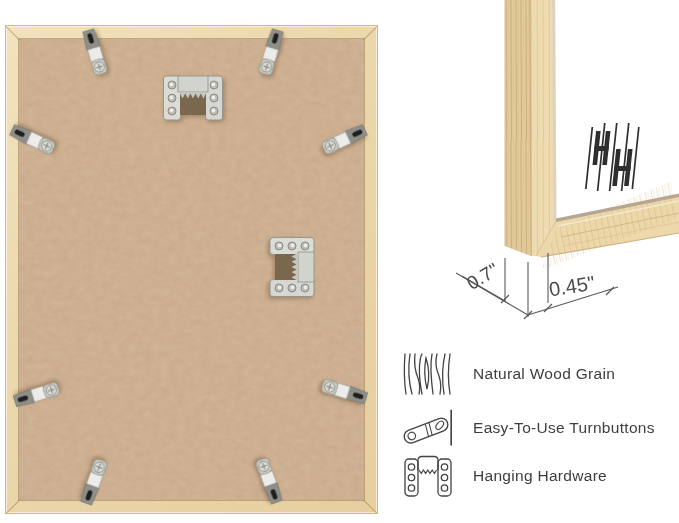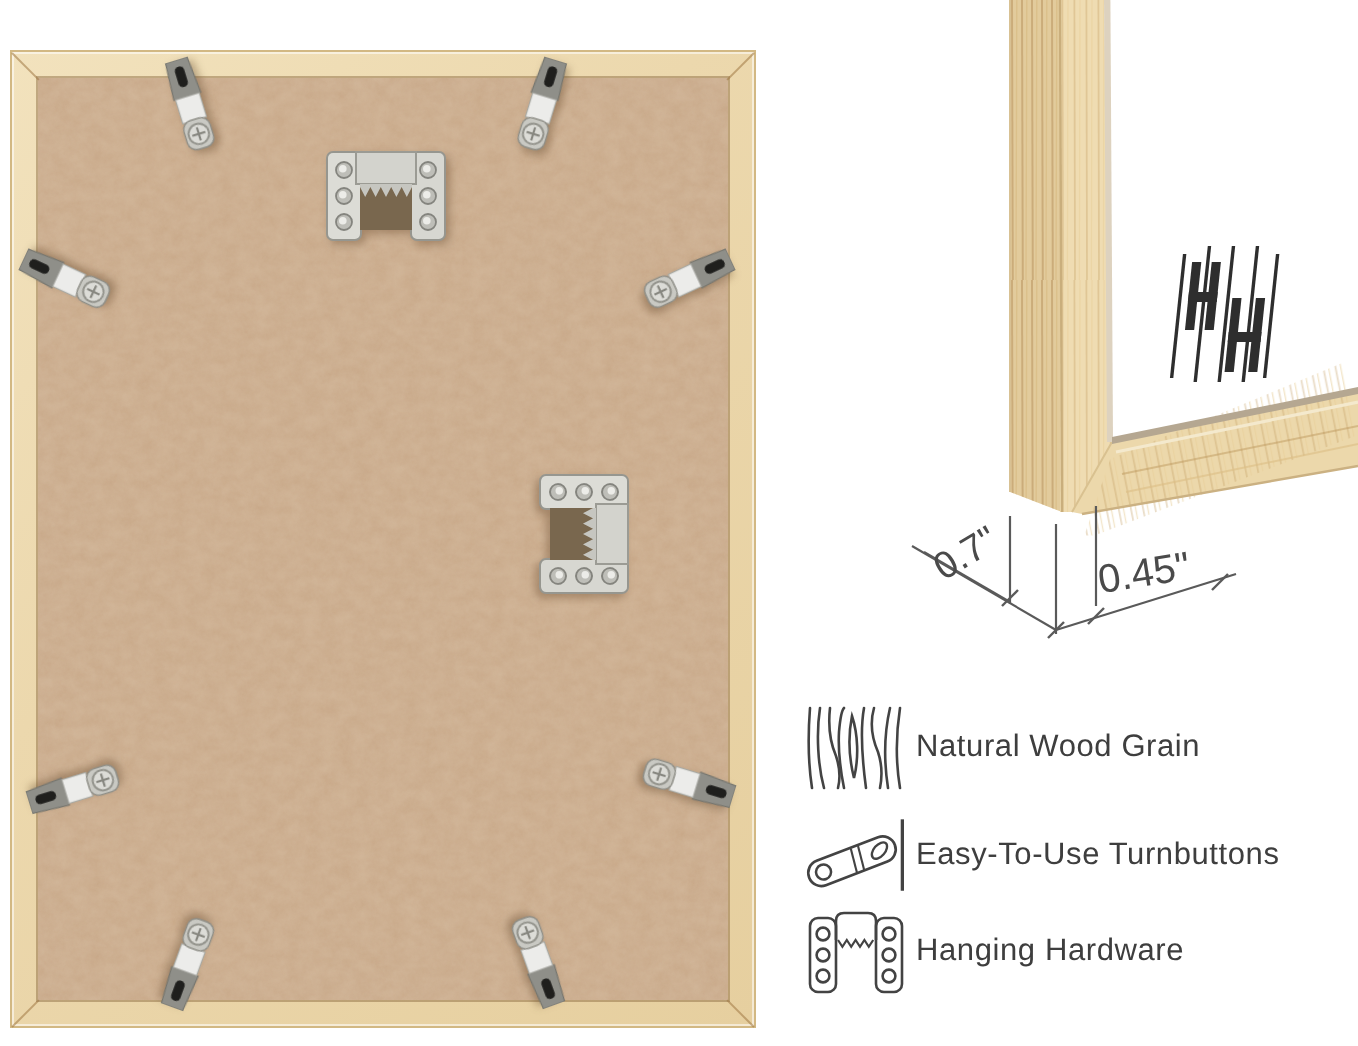--- a/index.html
+++ b/index.html
@@ -44,21 +44,21 @@
 
   .hanger{position:absolute;width:60px;height:48px;}
   .hanger svg{filter:drop-shadow(2px 2px 2px rgba(88,58,28,.35));}
   .hg1{left:157px;top:48px;}
   .hg2{left:256px;top:217px;transform:rotate(90deg);}
 
   
   .corner-detail{position:absolute;left:440px;top:0;}
 
   
-  .feature{position:absolute;left:400px;display:flex;align-items:center;gap:2px;}
+  .feature{position:absolute;left:400px;display:flex;align-items:center;gap:17px;}
   .f1{top:351px;}
   .f2{top:406px;}
   .f3{top:453px;}
   .f-icon{width:56px;display:flex;justify-content:center;}
   .f-label{font-size:15.5px;color:#3e3e3e;letter-spacing:.3px;white-space:nowrap;}
 
   .dim-text{fill:#4a4a4a;font-family:"Liberation Sans",sans-serif;}
 </style>
 </head>
 <body>

